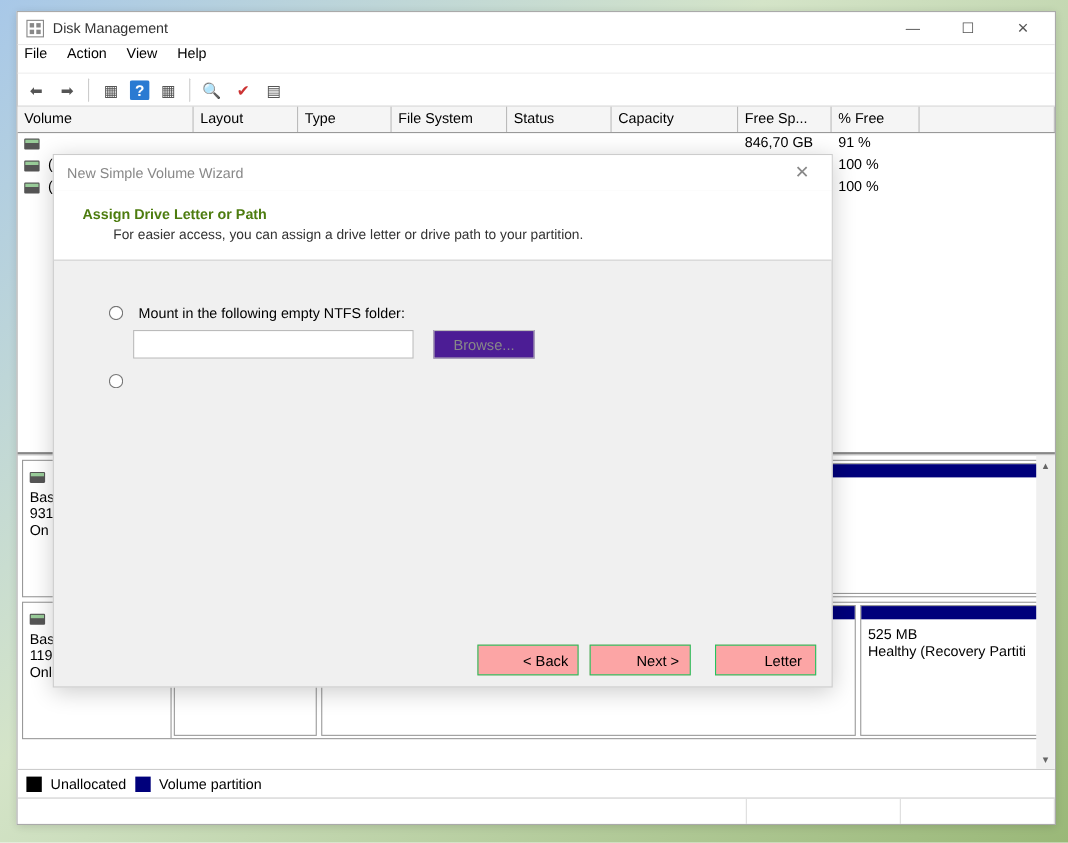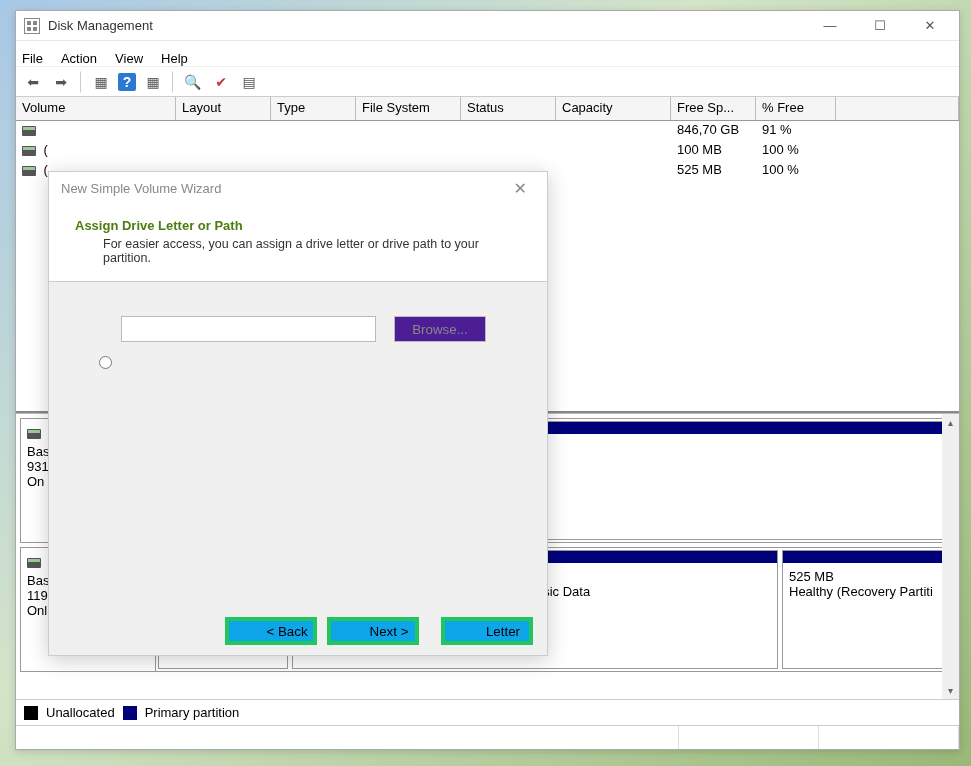--- a/index.html
+++ b/index.html
@@ -39,21 +39,21 @@
   .titlebar .app-icon::before {
     content:"";
     position:absolute; left:2px; top:2px; width:4px; height:4px; background:#888;
     box-shadow: 6px 0 #888, 0 6px #888, 6px 6px #888;
   }
   .titlebar .title { color:#333; flex:1; }
   .win-controls { display:flex; gap:20px; padding-right:6px; }
   .win-btn { width:30px; height:22px; display:flex; align-items:center; justify-content:center; color:#555; cursor:pointer; }
   .menubar {
     height: 26px;
-    display:flex; align-items:flex-end;
+    display:flex; align-items:flex-start;
     padding: 0 6px;
     gap: 18px;
     border-bottom: 1px solid #eee;
   }
   .menubar span { cursor:pointer; }
   .toolbar {
     height: 30px;
     display:flex; align-items:center;
     padding: 0 6px;
     gap: 6px;
@@ -141,27 +141,26 @@
   .scroll-arrow {
     width:17px; height:17px;
     display:flex; align-items:center; justify-content:center;
     color:#666; font-size:10px;
     cursor:pointer;
   }
   
   .wizard {
     position:absolute;
     top:140px; left:48px;
-    width:500px; height:485px;
+    width:709px; height:485px;
     background:#f0f0f0;
     border:1px solid #ccc;
     box-shadow:0 4px 20px rgba(0,0,0,0.2);
     display:flex;
     flex-direction:column;
-    margin-top:31px;
   }
   .wiz-titlebar {
     height:32px; background:#fff;
     display:flex; align-items:center; padding:0 12px;
     color:#888;
   }
   .wiz-close { color:#888; font-size:16px; cursor:pointer; padding:4px 8px; }
   .wiz-header {
     background:#fff;
     padding:14px 20px 16px 26px;
@@ -202,22 +201,22 @@
   .wiz-footer {
     height:48px;
     display:flex;
     justify-content:flex-end;
     align-items:center;
     padding:0 14px;
     gap:10px;
   }
   .wbtn {
     width:92px; height:28px;
-    border:4px solid #22c55e;
-    background:#0ea5e9;
+    border:1px solid #22c55e;
+    background:#fca5a5;
     cursor:pointer;
     padding-left:32px;
   }
 </style>
 </head>
 <body>
 
 <div class="window">
 
   <div class="titlebar">
@@ -347,40 +346,44 @@
     <div class="scrollbar">
       <div class="scroll-arrow">▴</div>
       <div style="position:absolute;bottom:0;" class="scroll-arrow">▾</div>
     </div>
   </div>
 
   <div class="legend">
     <span class="sw" style="background:#000"></span>
     <span>Unallocated</span>
     <span class="sw" style="background:#00007b"></span>
-    <span>Primary partition</span>
+    <span>Volume partition</span>
   </div>
 
   <div class="statusbar">
     <div></div>
       <div style="flex:0 0 140px"></div>
       <div style="flex:0 0 140px"></div>
   </div>
 </div>
 
 <div class="wizard">
   <div class="wiz-titlebar">
     <span style="flex:1">New Simple Volume Wizard</span>
     <span class="wiz-close">✕</span>
   </div>
   <div class="wiz-header">
     <div class="wh-title">Assign Drive Letter or Path</div>
     <div class="wh-sub">For easier access, you can assign a drive letter or drive path to your partition.</div>
   </div>
   <div class="wiz-body">
+    <div class="opt-row">
+      <input type="radio" name="opt" style="">
+      <label>Mount in the following empty NTFS folder:</label>
+    </div>
     <div class="opt-row" style="margin-top:-6px;">
       <input class="folder-input" type="text" disabled="" style="">
       <button class="browse-btn" disabled="">Browse...</button>
     </div>
     <div class="opt-row">
       <input type="radio" name="opt" style="">
     </div>
   </div>
   <div class="wiz-footer">
     <button class="wbtn">&lt; Back</button>

